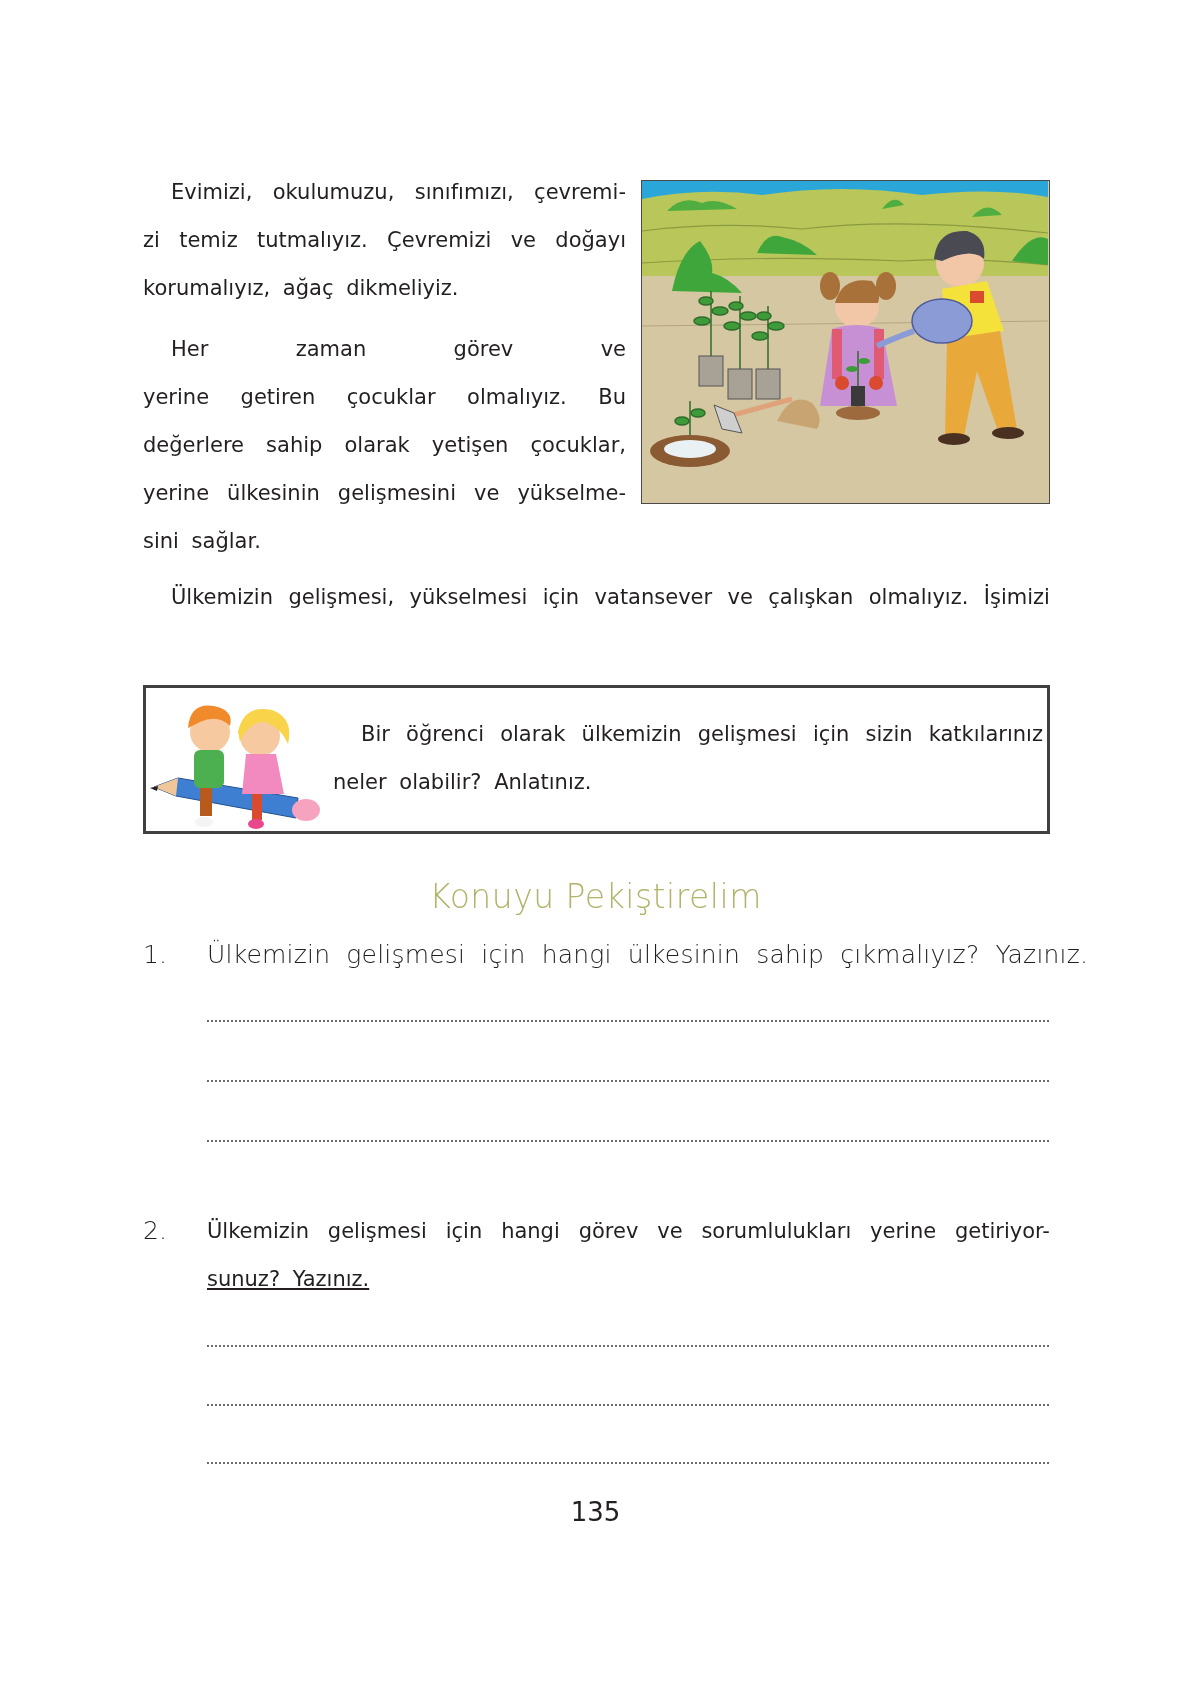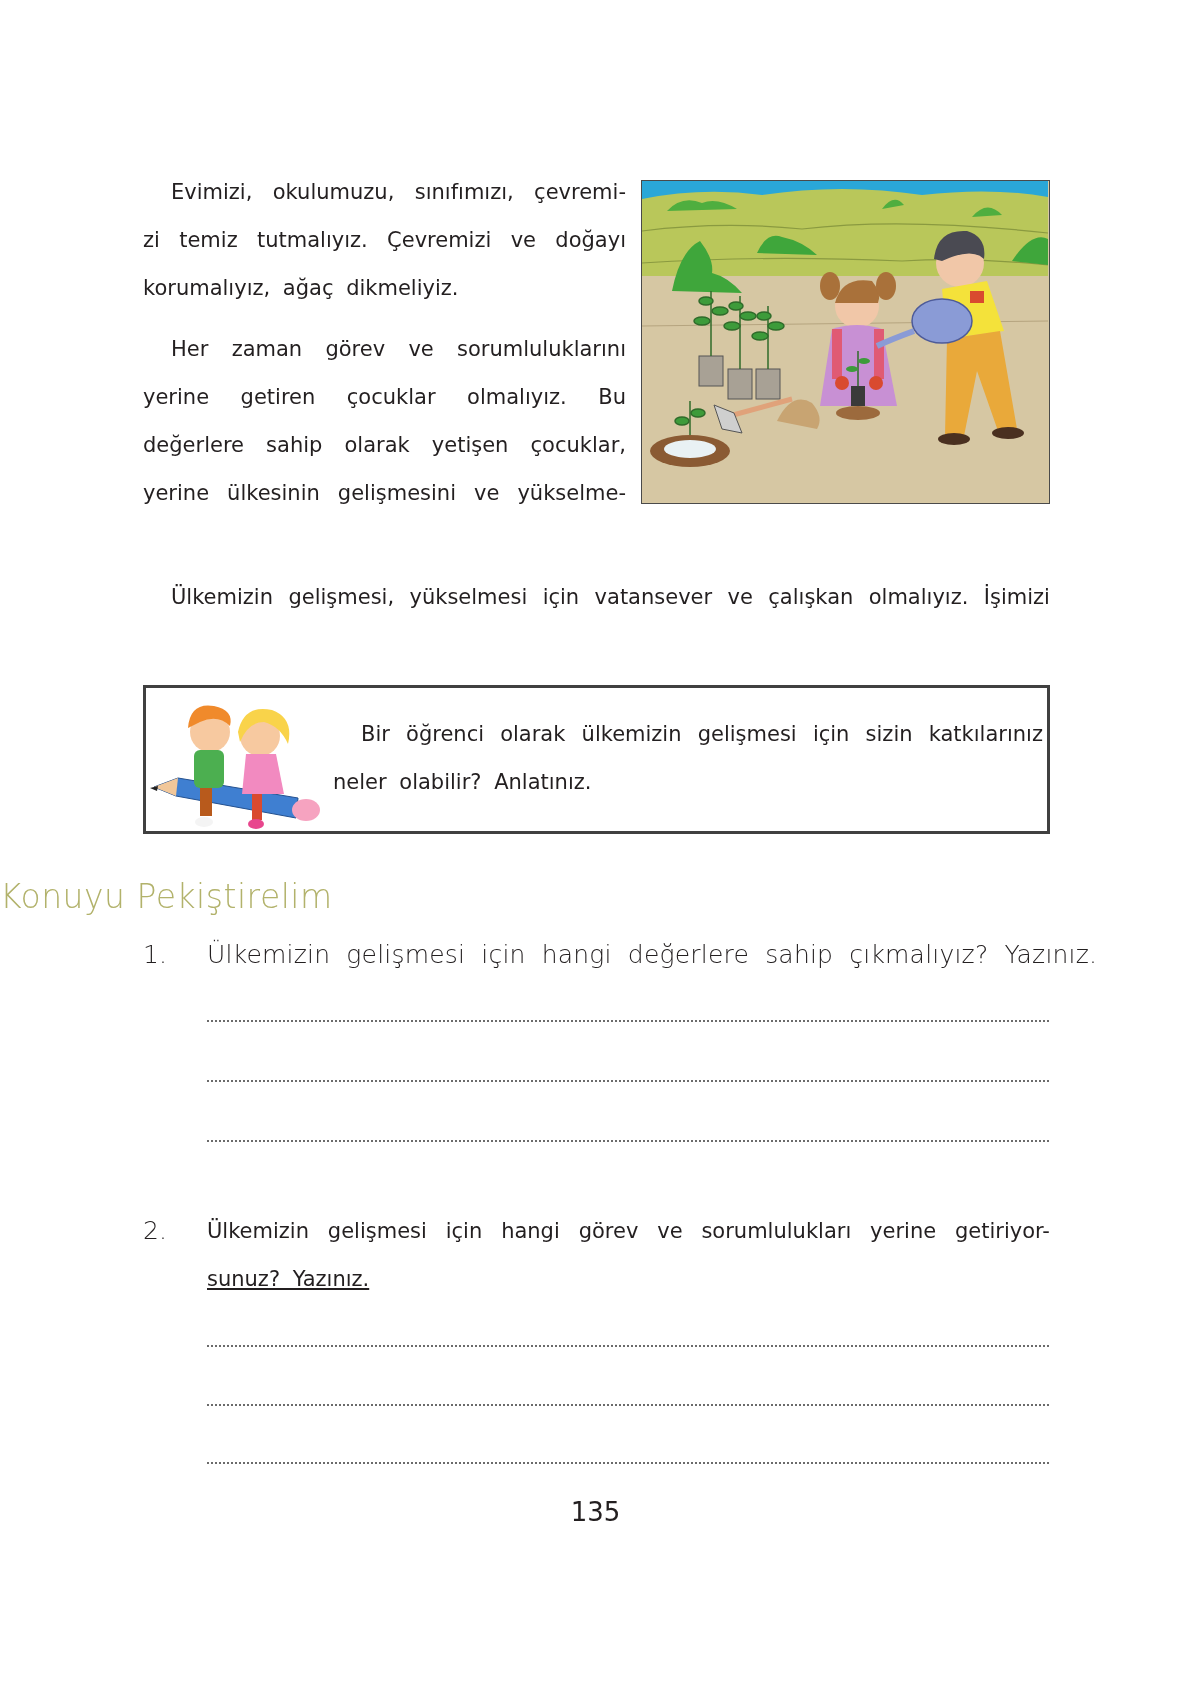--- a/index.html
+++ b/index.html
@@ -19,21 +19,21 @@
   #illus { left: 641px; top: 180px; width: 409px; height: 324px;
            border: 1.5px solid #4a4a4a; box-sizing: border-box; overflow: hidden; background: #d8c9a4; }
 
   #p3 { left: 143px; top: 573px; width: 907px; }
 
   
   #think { left: 143px; top: 685px; width: 907px; height: 149px;
            border: 3px solid #404040; box-sizing: border-box; background: #fff; }
   #think-text { left: 187px; top: 22px; width: 710px; }
 
-  #section-title { left: 0; width: 1191px; top: 877px; 
+  #section-title { left: 0; width: 1191px; top: 877px; text-align: center;
                    font-size: 33px; color: #b2b26b; font-weight: 300; letter-spacing: 0.5px; }
 
   .qnum { font-size: 25px; width: 40px; }
   .dots { height: 0; border-bottom: 2.5px dotted #6b6b6b; width: 842px; left: 207px; }
 
   #page-number { left: 0; width: 1191px; text-align: center; top: 1497px; font-size: 26px; }
 </style>
 </head>
 <body>
 
@@ -58,21 +58,20 @@
     <span>dikmeliyiz.</span>
   </div>
 </div>
 
 <div id="p2" class="abs">
   <div class="line just" style="padding-left:28px;">
     <span>Her</span>
     <span>zaman</span>
     <span>görev</span>
     <span>ve</span>
-    <span>sorumluluklarını</span>
   </div>
   <div class="line just">
     <span>yerine</span>
     <span>getiren</span>
     <span>çocuklar</span>
     <span>olmalıyız.</span>
     <span>Bu</span>
   </div>
   <div class="line just">
     <span>değerlere</span>
@@ -80,20 +79,24 @@
     <span>olarak</span>
     <span>yetişen</span>
     <span>çocuklar,</span>
   </div>
   <div class="line just">
     <span>yerine</span>
     <span>ülkesinin</span>
     <span>gelişmesini</span>
     <span>ve</span>
     <span>yükselme-</span>
+  </div>
+  <div class="line" style="word-spacing:6px;">
+    <span>sini</span>
+    <span>sağlar.</span>
   </div>
 </div>
 
 <div id="illus" class="abs">
   <svg width="406" height="321" viewBox="0 0 406 321">
     <rect x="0" y="0" width="406" height="321" fill="#d6c7a3"></rect>
     <rect x="0" y="0" width="406" height="22" fill="#2aa7d8"></rect>
     <path d="M0 18 Q60 6 120 14 Q200 2 280 14 Q350 6 406 16 L406 95 L0 95 Z" fill="#b9c75a"></path>
     <path d="M0 50 Q80 40 160 48 Q260 36 406 52" stroke="#8a9a40" fill="none" stroke-width="1.2"></path>
     <path d="M0 82 Q120 74 260 80 Q330 76 406 84" stroke="#8a9a40" fill="none" stroke-width="1.2"></path>
@@ -204,21 +207,21 @@
       <span>sizin</span>
       <span>katkılarınız</span>
     </div>
     <div class="line" style="word-spacing:6px;">neler olabilir? Anlatınız.</div>
   </div>
 </div>
 
 <div id="section-title" class="abs">Konuyu Pekiştirelim</div>
 
 <div class="abs qnum txt" style="left:143px; top:940px;">1.</div>
-<div class="abs txt" style="left:207px; top:940px; word-spacing:8px;">Ülkemizin gelişmesi için hangi değerlere sahip çıkmalıyız? Yazınız.</div>
+<div class="abs txt" style="left:207px; top:940px; word-spacing:8px;">Ülkemizin gelişmesi için hangi ülkesinin sahip çıkmalıyız? Yazınız.</div>
 <div class="abs dots" style="top:1020px;"></div>
 <div class="abs dots" style="top:1080px;"></div>
 <div class="abs dots" style="top:1140px;"></div>
 
 <div class="abs qnum txt" style="left:143px; top:1216px;">2.</div>
 <div class="abs" style="left:207px; top:1207px; width:843px;">
   <div class="line just">
     <span>Ülkemizin</span>
     <span>gelişmesi</span>
     <span>için</span>

